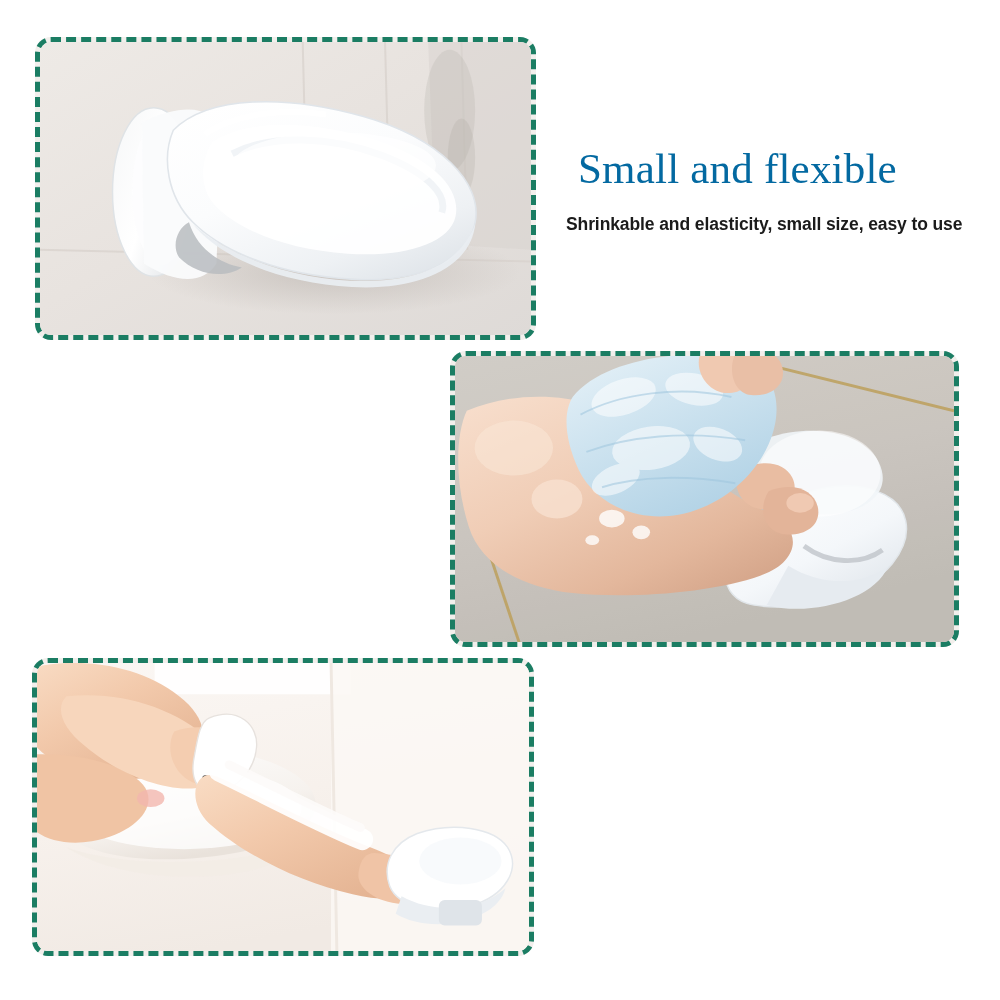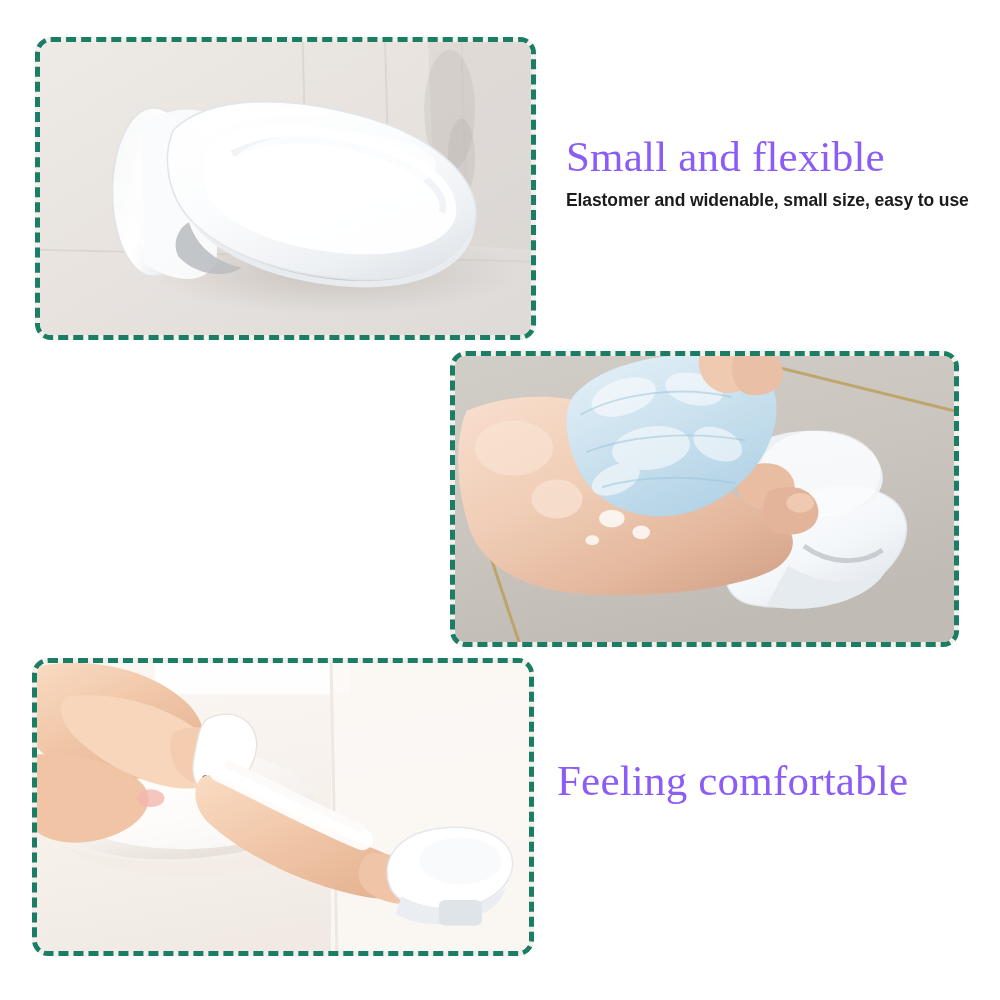--- a/index.html
+++ b/index.html
@@ -24,26 +24,26 @@
   .panel svg{display:block;width:100%;height:100%;}
 
   #panel-1{left:35px;  top:37px;  width:501px; height:303px;}
   #panel-2{left:450px; top:351px; width:509px; height:296px;}
   #panel-3{left:32px;  top:658px; width:502px; height:298px;}
 
   
   .textblock{position:absolute;}
   .heading{
     font-family:"Liberation Serif", serif;
-    color:#8b5cf6;
+    color:#0369a1;
     font-size:43px;
     line-height:46px;
     font-weight:400;
     white-space:nowrap;
-    margin:0;
+    margin:12px;
     letter-spacing:.2px;
   }
   .body-copy{
     font-family:"Liberation Sans", sans-serif;
     color:#1b1b1b;
     font-size:17.5px;
     line-height:23px;
     font-weight:600;
     margin:0;
     padding-top:9px;
@@ -283,21 +283,20 @@
                C404 260 368 250 360 230
                C352 208 362 186 388 176 Z" fill="#ffffff" stroke="#e4e8ec" stroke-width="1.5"></path>
       <ellipse cx="432" cy="204" rx="42" ry="24" fill="#f8fafc" opacity=".95"></ellipse>
       <path d="M372 240 C404 258 452 256 478 232 C470 266 402 280 366 258 Z" fill="#eaeef2"></path>
       <rect x="410" y="244" width="44" height="26" rx="6" fill="#dfe4e9"></rect>
     </svg>
   </div>
 
   <div class="textblock" id="text-1">
     <p class="heading">Small and flexible</p>
-    <p class="body-copy">Elastomer and widenable, small size, easy to use</p>
+    <p class="body-copy">Shrinkable and elasticity, small size, easy to use</p>
   </div>
 
 
   <div class="textblock" id="text-3">
-    <p class="heading">Feeling comfortable</p>
   </div>
 
 </div>
 
 </body></html>

